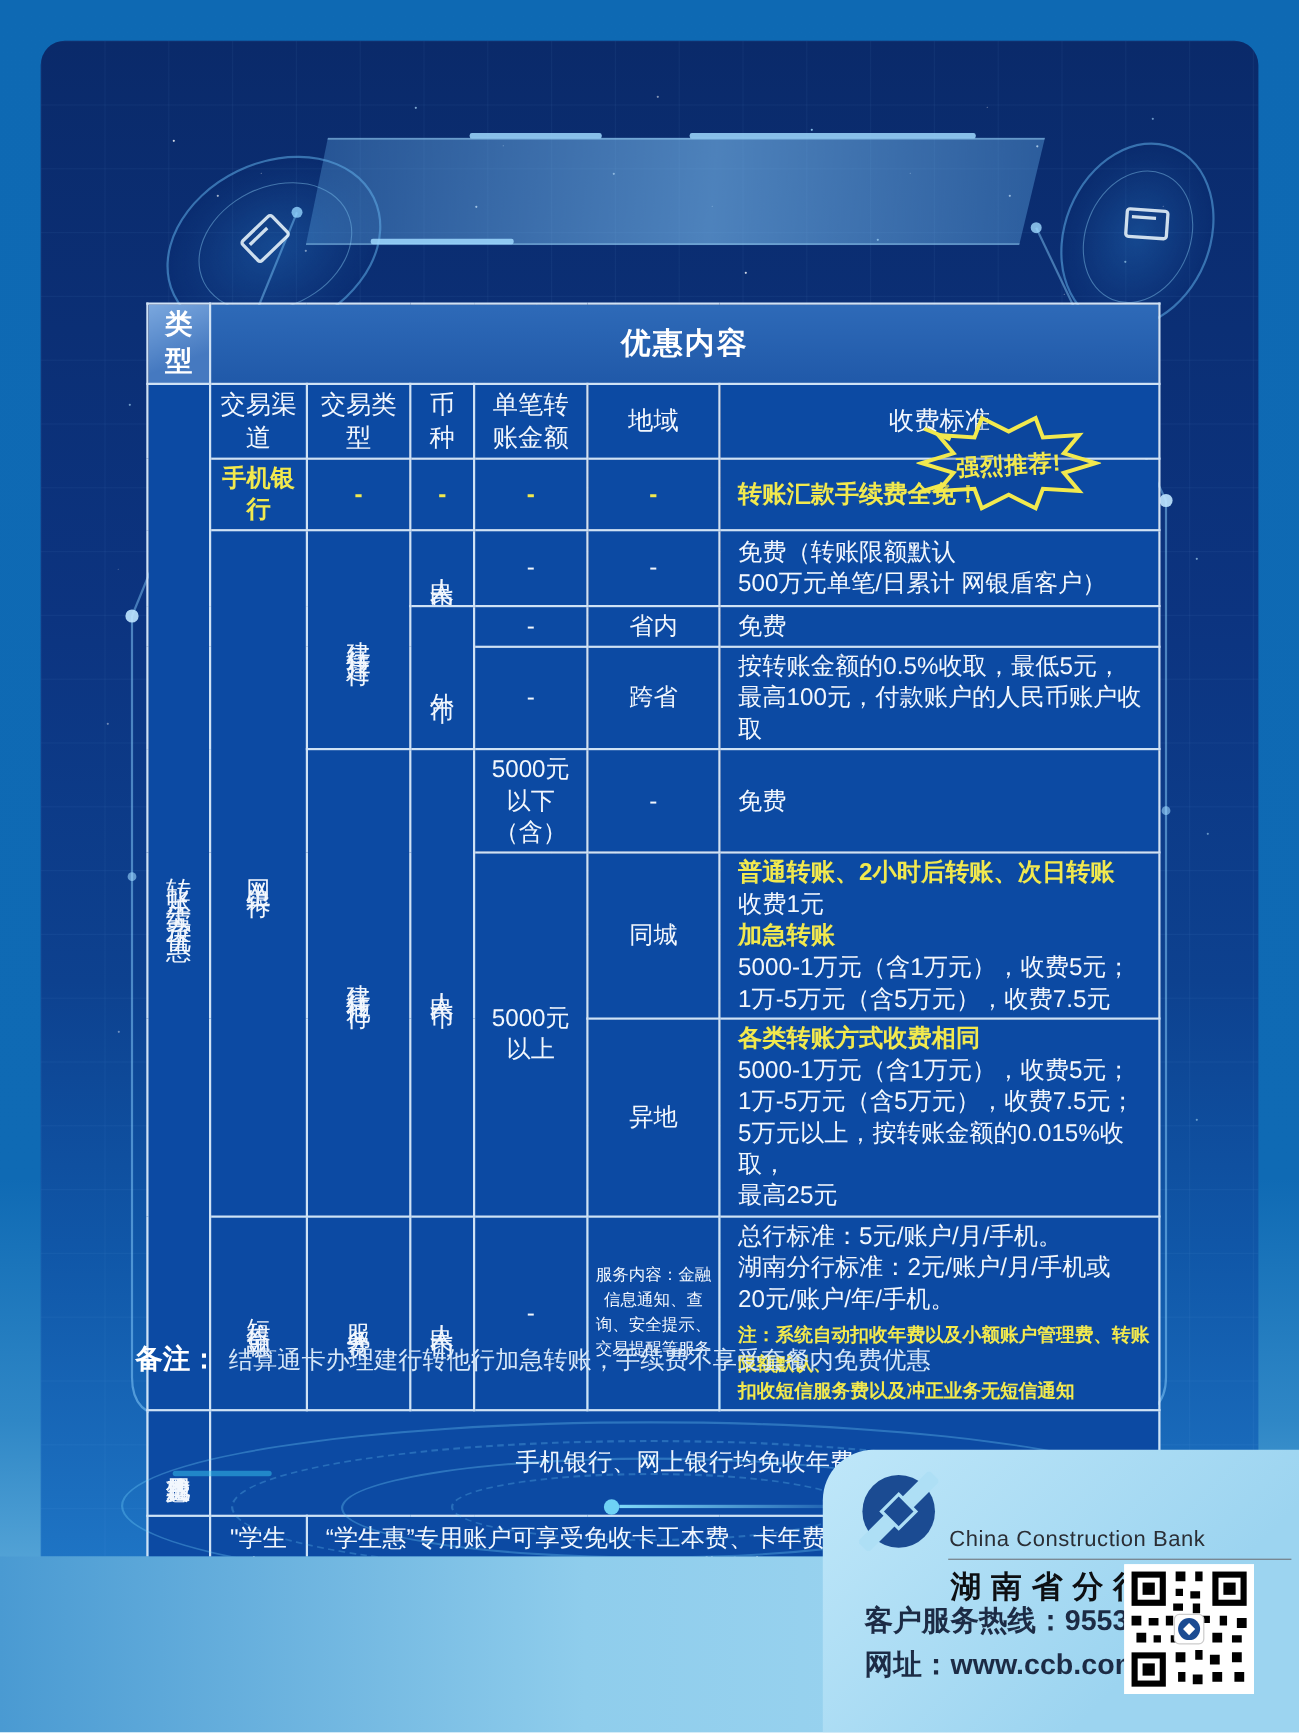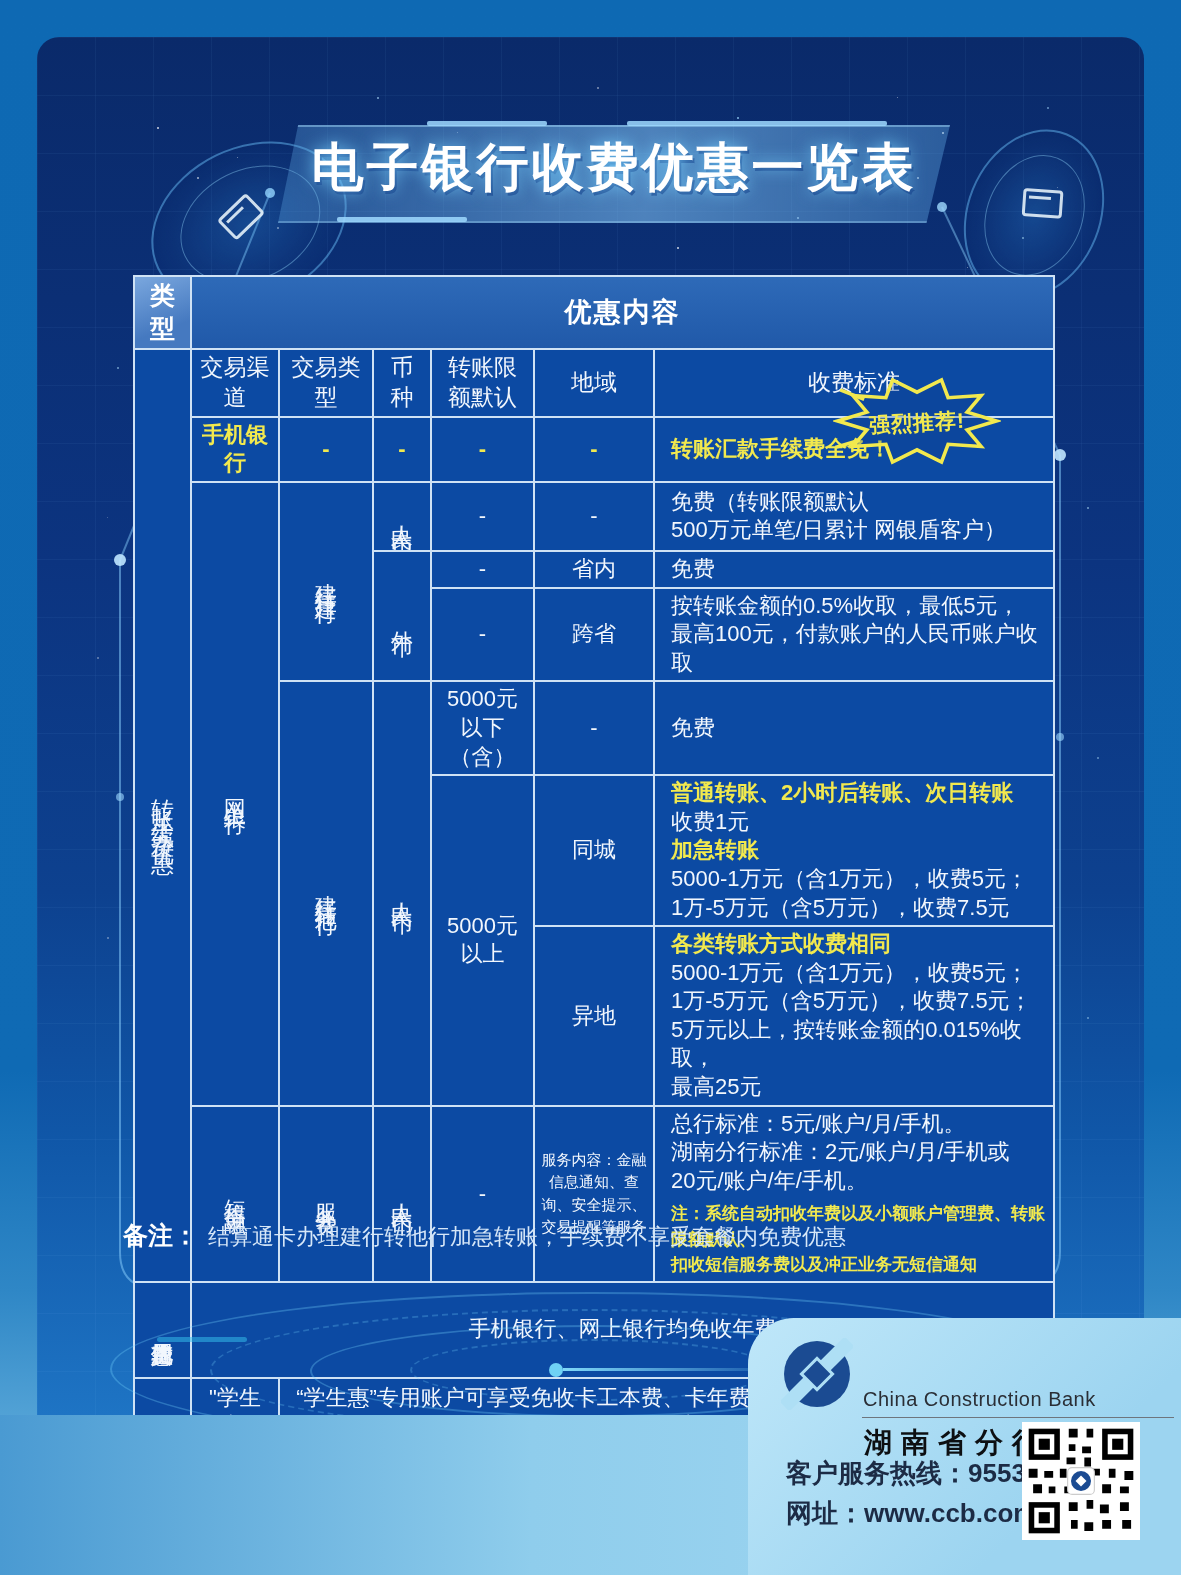--- a/index.html
+++ b/index.html
@@ -128,21 +128,20 @@
     </div>
     <div class="disc" style="left:930px;top:90px;width:130px;height:170px;transform:rotate(22deg);">
       <div class="inner"></div>
       <div class="cardic"></div>
     </div>
 
     <div class="banner"></div>
     <div class="banner-bar" style="left:390px;top:84px;width:120px;"></div>
     <div class="banner-bar" style="left:590px;top:84px;width:260px;"></div>
     <div class="banner-bar" style="left:300px;top:180px;width:130px;"></div>
-    <div class="page-title">电子银行收费优惠一览表</div>
 
     <div class="table-wrap">
       <table>
         <colgroup>
             <col class="c0">
             <col class="c1">
             <col class="c2">
             <col class="c3">
             <col class="c4">
             <col class="c5">
@@ -151,21 +150,21 @@
         <tbody>
             <tr class="h43">
           <td class="type-h">类型</td>
           <td class="content-h" colspan="6">优惠内容</td>
         </tr>
         <tr class="h52">
           <td rowspan="9"><span class="v v7">转账手续费优惠</span></td>
           <td class="colname">交易渠道</td>
           <td class="colname">交易类型</td>
           <td class="colname">币种</td>
-          <td class="colname">转账限额默认</td>
+          <td class="colname">单笔转账金额</td>
           <td class="colname">地域</td>
           <td class="colname">收费标准</td>
         </tr>
         <tr class="h38">
           <td class="ylw">手机银行</td>
           <td class="ylw">-</td>
           <td class="ylw">-</td>
           <td class="ylw">-</td>
           <td class="ylw">-</td>
           <td class="std ylw">转账汇款手续费全免！</td>

